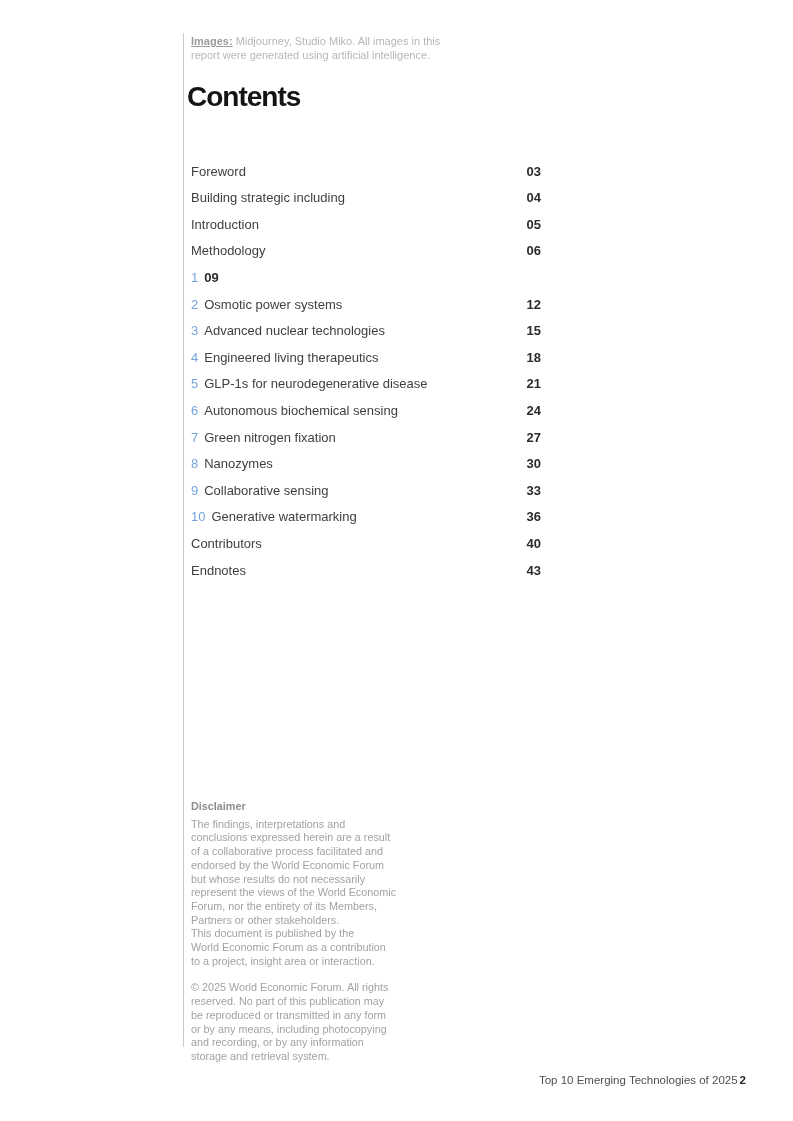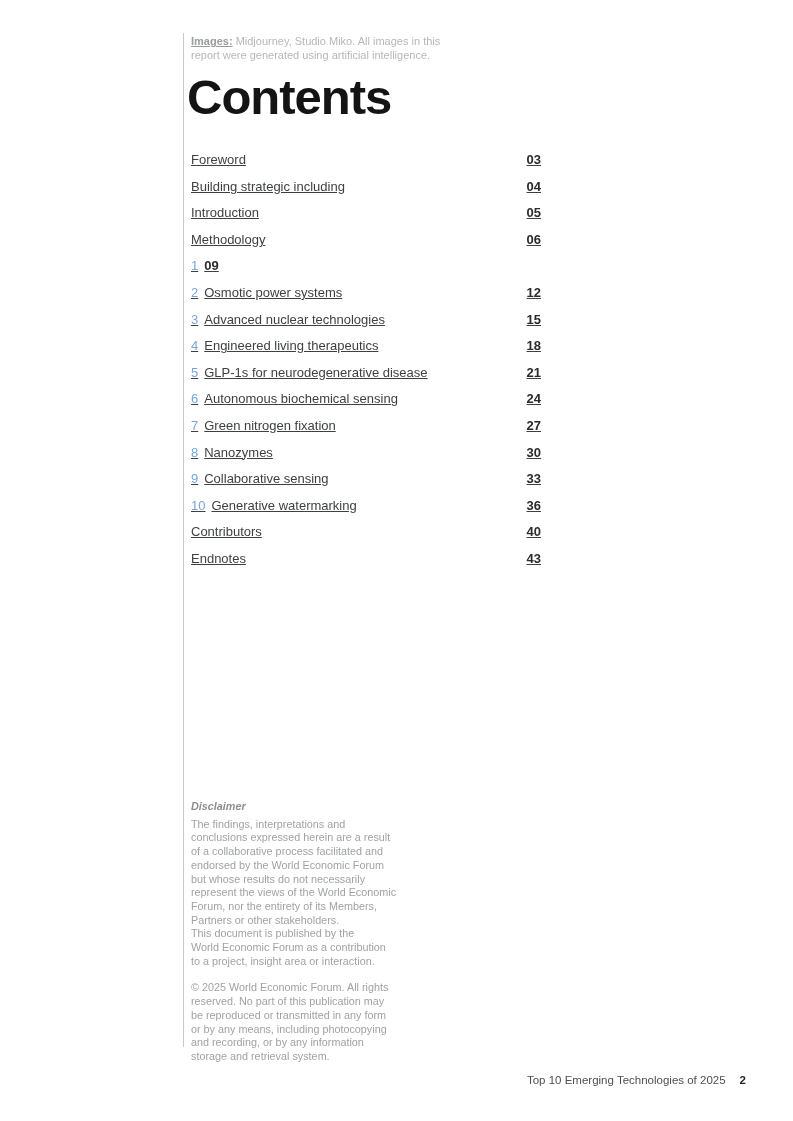--- a/index.html
+++ b/index.html
@@ -14,43 +14,43 @@
     background:var(--rule-gray, #c7cacd);
   }
   .credit {
     position:absolute; left:191px; top:34px;
     font-size:11px; line-height:14px; color:var(--muted-gray, #b5b7b9);
     width:300px;
   }
   .credit-label { font-weight:700; color:#9a9c9e;text-decoration:underline; }
   .page-title {
     position:absolute; left:187px; top:74px;
-    font-size:49px; line-height:46px; font-weight:700;
+    font-size:28px; line-height:46px; font-weight:700;
     letter-spacing:-1px; color:var(--heading-black, #141414);
   }
   .toc { position:absolute; left:191px; top:152px; width:350px; }
   .toc-row {
-    display:flex; align-items:flex-start; height:26.6px;
-    font-size:13px; color:var(--body-text, #3d3f41); cursor:pointer;text-decoration:underline;
+    display:flex; align-items:flex-end; height:26.6px;
+    font-size:13px; color:var(--body-text, #3d3f41); cursor:pointer;
   }
   .toc-num { color:var(--accent-blue, #77a4da); margin-right:6px; }
   .toc-num:empty { display:none; margin:0; }
   .toc-label { flex:1; white-space:nowrap; }
   .toc-page { font-weight:700; color:var(--page-number-dark, #2b2b2b); }
   .disclaimer {
     position:absolute; left:191px; top:800px; width:235px;
     font-size:10.8px; line-height:13.7px; color:#a0a2a4;
   }
-  .disc-heading { font-weight:700; color:#8c8e90; margin-bottom:4px;font-style:italic; }
+  .disc-heading { font-weight:700; color:#8c8e90; margin-bottom:4px; }
   .pre { white-space:pre-line; }
   .disc-p2 { margin-top:4px; }
   .disc-p3 { margin-top:13px; }
   .footer {
     position:absolute; right:47px; top:1074px;
-    display:flex; align-items:flex-end; gap:14px;
+    display:flex; align-items:flex-end; gap:2px;
     font-size:11.5px; color:#4d4f51;
   }
   .footer-page { font-weight:700; color:#262626; }
 </style>
 </head>
 <body>
 
 <div class="vrule"></div>
 
 <div class="credit">

